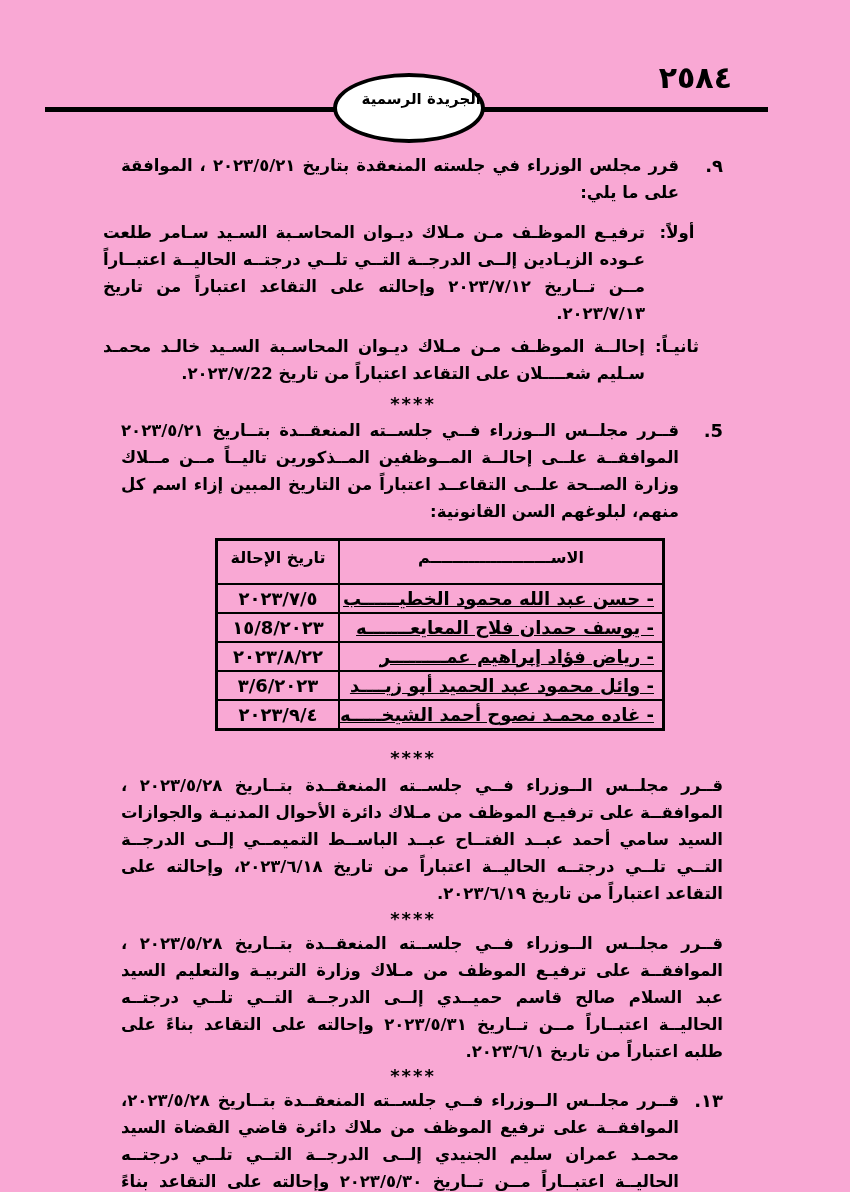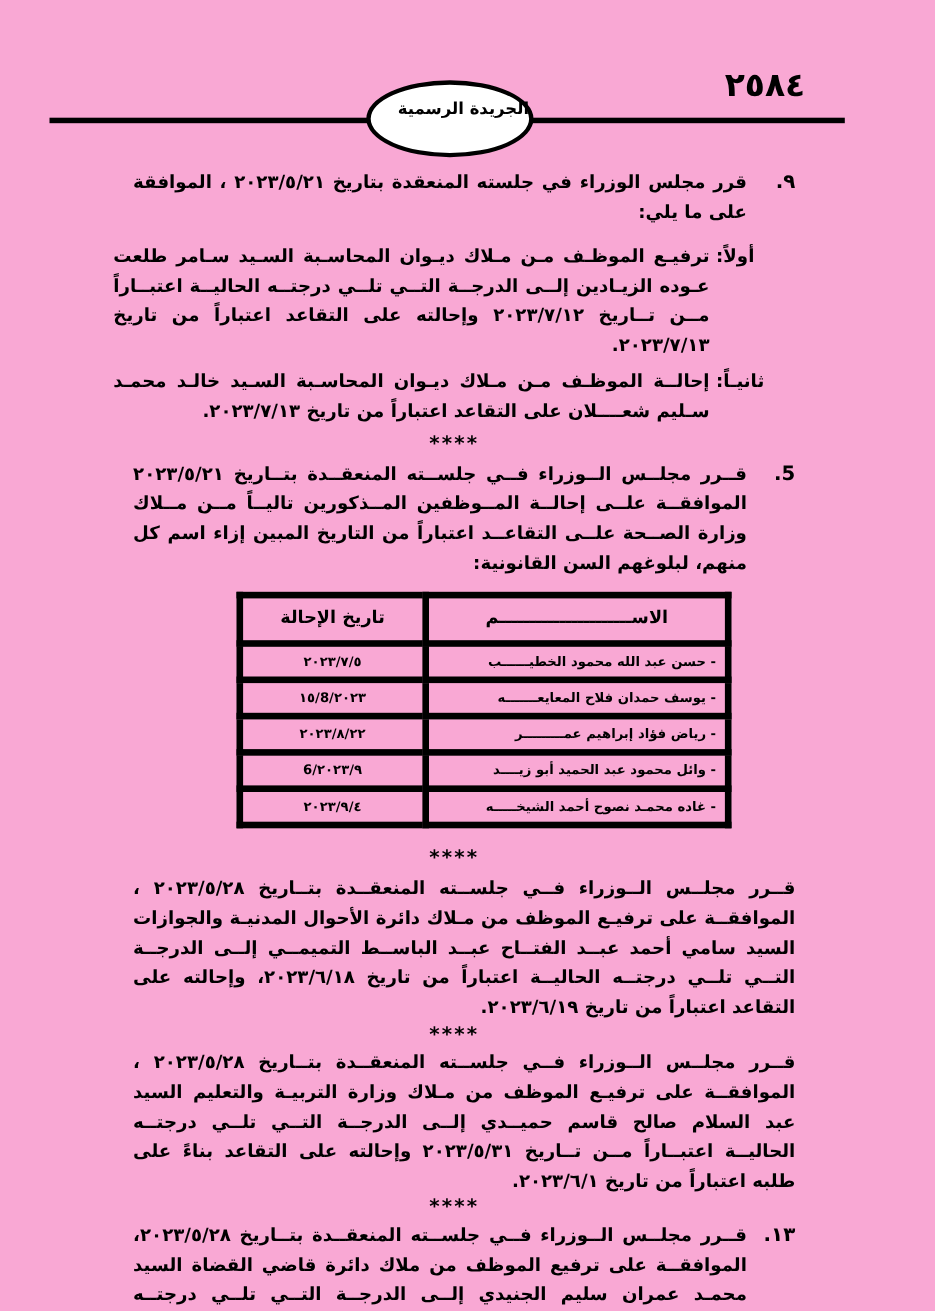--- a/index.html
+++ b/index.html
@@ -34,39 +34,39 @@
   .item { display:flex; }
   .item .num {
     flex:0 0 36px; margin-left:8px; text-align:right;
     font-size:18px; white-space:nowrap;
   }
   .item .body {
     flex:1 1 auto; text-align:justify; text-align-last:right;margin-left:18px;
   }
   .clause { display:flex; margin-right:20px; }
   .clause .label {
-    flex:0 0 52px; margin-left:6px; text-align:left; white-space:nowrap;
+    flex:0 0 52px; margin-left:6px; text-align:center; white-space:nowrap;
   }
   .clause .body { flex:1 1 auto; text-align:justify; text-align-last:right; }
 
   .separator { text-align:center; font-size:18px; line-height:22px; letter-spacing:2px; }
 
   
   table.referral {
     border-collapse:collapse; width:450px; margin-right:58px;
     border:3px solid #000;
   }
   table.referral th, table.referral td {
-    border:6px solid #000000; overflow:hidden; white-space:nowrap;
+    border:2px solid #000000; overflow:hidden; white-space:nowrap;
   }
   table.referral th { height:44px; vertical-align:top; padding-top:3px; font-size:16px; text-align:center; }
-  table.referral td { height:27px; font-size:12px; }
+  table.referral td { height:27px; font-size:18px; }
   .col-name { width:278px; }
   .col-date { width:172px; }
-  td.name-cell { text-align:right; padding-right:8px; }
+  td.name-cell { text-align:right; padding-right:8px;text-decoration:underline; }
   td.date-cell { text-align:center; }
 
   
   #item-9   { margin-top:152px; }
   #clause-1 { margin-top:13px; }
   #clause-2 { margin-top:6px; }
   #sep-1    { margin-top:6px; }
   #item-10  { margin-top:2px; }
   #ref-table{ margin-top:13px; }
   #sep-2    { margin-top:16px; }
@@ -92,21 +92,21 @@
     <div class="item" id="item-9">
       <div class="num">٩.</div>
       <div class="body">قرر مجلس الوزراء في جلسته المنعقدة بتاريخ ٢٠٢٣/٥/٢١ ، الموافقة على ما يلي:</div>
     </div>
     <div class="clause" id="clause-1">
       <div class="label">أولاً:</div>
       <div class="body">ترفيـع الموظـف مـن مـلاك ديـوان المحاسـبة السـيد سـامر طلعت عـوده الزيـادين إلــى الدرجــة التــي تلــي درجتــه الحاليــة اعتبــاراً مــن تــاريخ ٢٠٢٣/٧/١٢ وإحالته على التقاعد اعتباراً من تاريخ ٢٠٢٣/٧/١٣.</div>
     </div>
     <div class="clause" id="clause-2">
       <div class="label">ثانيـاً:</div>
-      <div class="body">إحالــة الموظـف مـن مـلاك ديـوان المحاسـبة السـيد خالـد محمـد سـليم شعــــلان على التقاعد اعتباراً من تاريخ ٢٠٢٣/٧/١٣.</div>
+      <div class="body">إحالــة الموظـف مـن مـلاك ديـوان المحاسـبة السـيد خالـد محمـد سـليم شعــــلان على التقاعد اعتباراً من تاريخ ٢٠٢٣/٧/22.</div>
     </div>
 
     <div class="separator" id="sep-1">****</div>
 
     <div class="item" id="item-10">
       <div class="num">5.</div>
       <div class="body">قــرر مجلــس الــوزراء فــي جلســته المنعقــدة بتــاريخ ٢٠٢٣/٥/٢١ الموافقــة علــى إحالــة المــوظفين المــذكورين تاليــاً مــن مــلاك وزارة الصــحة علــى التقاعــد اعتباراً من التاريخ المبين إزاء اسم كل منهم، لبلوغهم السن القانونية:</div>
     </div>
 
     <table class="referral" id="ref-table">
@@ -128,21 +128,21 @@
         <tr>
           <td class="name-cell">- يوسف حمدان فلاح المعايعـــــــه</td>
           <td class="date-cell">٢٠٢٣/8/١٥</td>
         </tr>
         <tr>
           <td class="name-cell">- رياض فؤاد إبراهيم عمـــــــــر</td>
           <td class="date-cell">٢٠٢٣/٨/٢٢</td>
         </tr>
         <tr>
           <td class="name-cell">- وائل محمود عبد الحميد أبو زيــــد</td>
-          <td class="date-cell">٢٠٢٣/٩/6</td>
+          <td class="date-cell">٢٠٢٣/6/٣</td>
         </tr>
         <tr>
           <td class="name-cell">- غاده محمـد نصوح أحمد الشيخـــــه</td>
           <td class="date-cell">٢٠٢٣/٩/٤</td>
         </tr>
       </tbody>
     </table>
 
     <div class="separator" id="sep-2">****</div>
 

